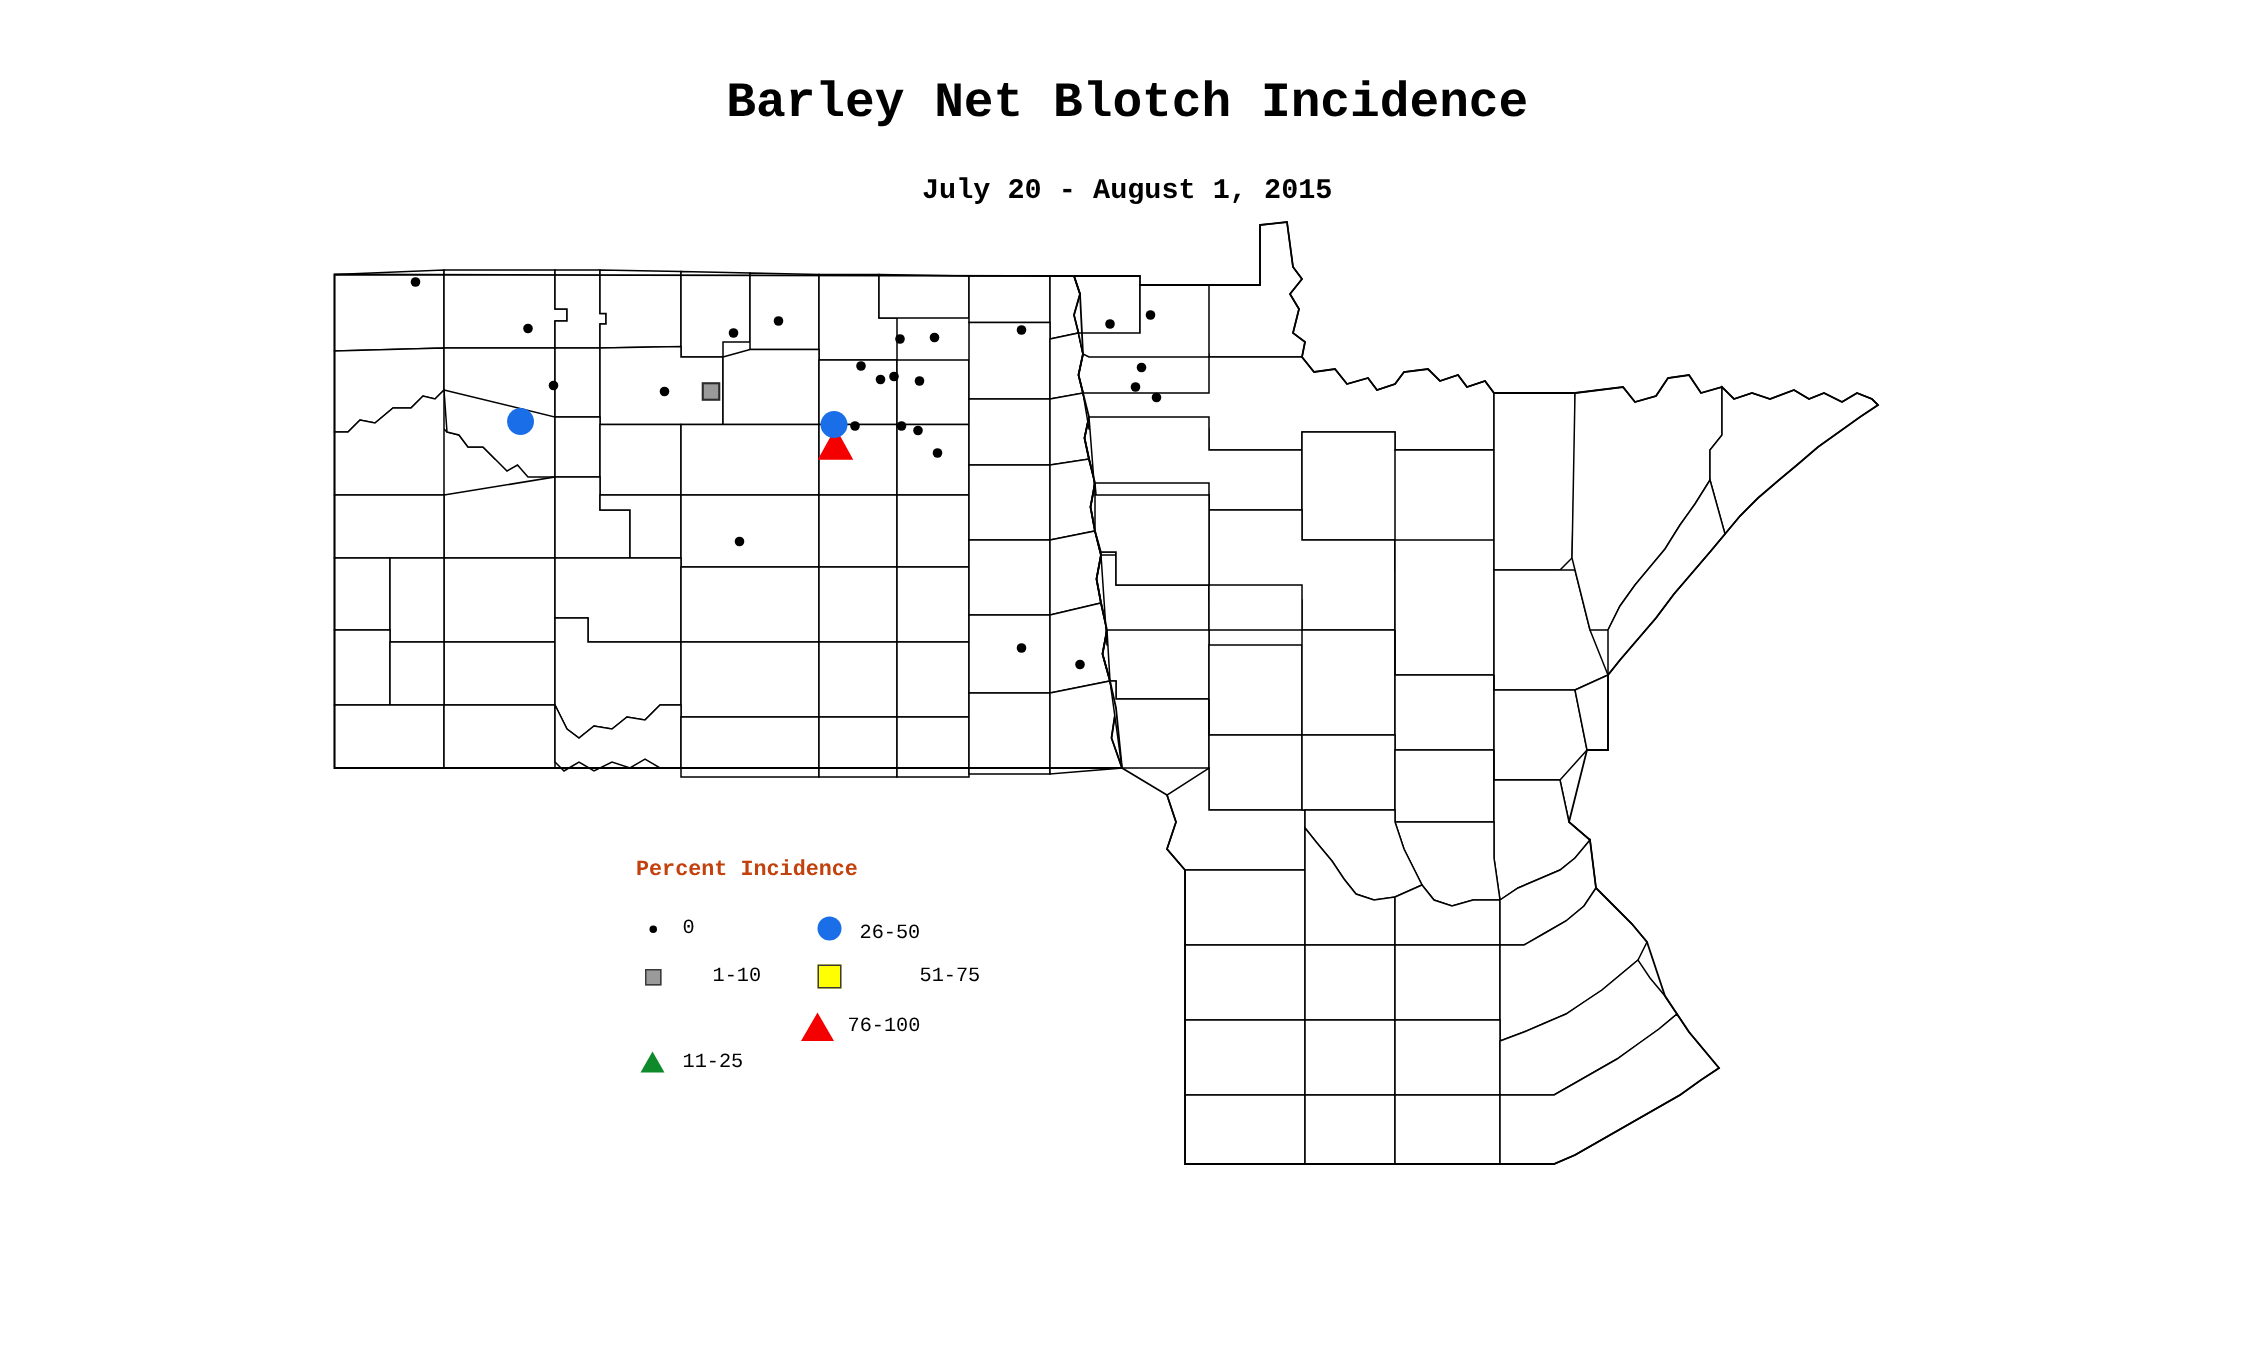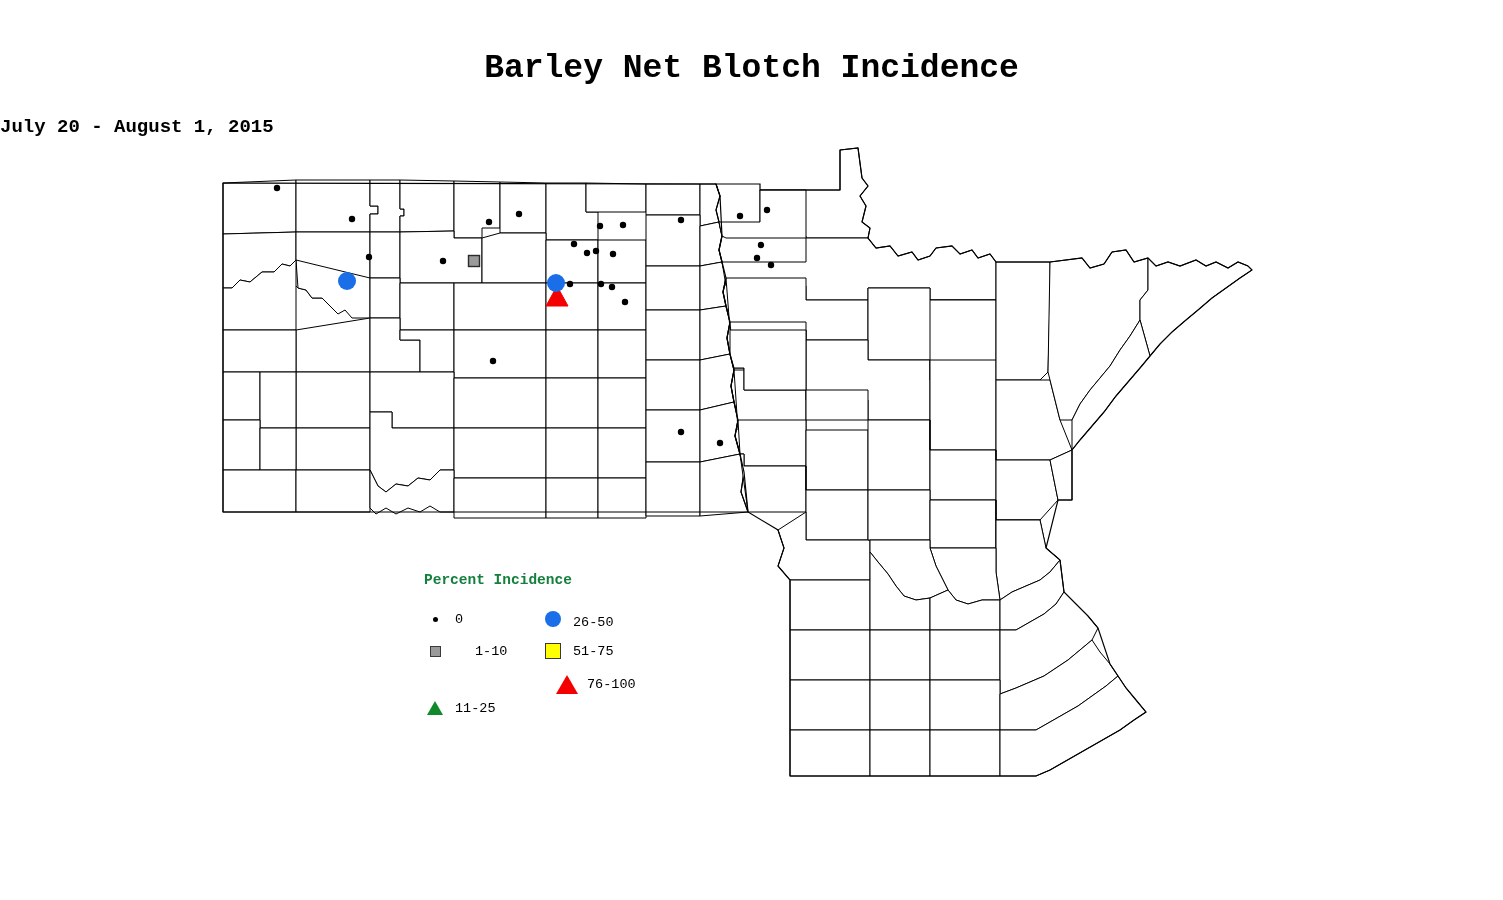--- a/index.html
+++ b/index.html
@@ -24,21 +24,21 @@
     font-size: 33px;
     font-weight: bold;
     color: #000000;
     letter-spacing: 0px;
   }
   #subtitle {
     position: absolute;
     left: 0;
     top: 116px;
     width: 1503px;
-    text-align: left;
+    text-align: center;
     font-size: 19px;
     font-weight: bold;
     color: #000000;
   }
   #map-wrap {
     position: absolute;
     left: 0;
     top: 0;
     width: 1503px;
     height: 900px;
@@ -70,21 +70,21 @@
     top: 572px;
     width: 260px;
     height: 132px;
   }
   #legend-title {
     position: absolute;
     left: 0;
     top: 0;
     font-size: 14.5px;
     font-weight: bold;
-    color: #15803d;
+    color: #c2410c;
     white-space: nowrap;
   }
   .legend-row {
     position: absolute;
     display: flex;
     align-items: center;
     height: 22px;
   }
   .legend-row .swatch {
     width: 22px;
@@ -342,28 +342,28 @@
       <span class="lbl">11-25</span>
     </div>
 
     <div class="legend-row" style="left:118px; top:36px;align-items:flex-end;">
       <span class="swatch">
           <span class="sw-circle-blue"></span>
         </span>
       <span class="lbl">26-50</span>
     </div>
 
-    <div class="legend-row" style="left:118px; top:68px;">
+    <div class="legend-row" style="left:118px; top:68px;gap:40px;">
       <span class="swatch">
           <span class="sw-square-yellow"></span>
         </span>
       <span class="lbl">51-75</span>
     </div>
 
-    <div class="legend-row" style="left:132px; top:101px;">
+    <div class="legend-row" style="left:110px; top:101px;">
       <span class="swatch">
           <span class="sw-tri-red"></span>
         </span>
       <span class="lbl">76-100</span>
     </div>
   </div>
 
 </div>
 
 </body></html>

